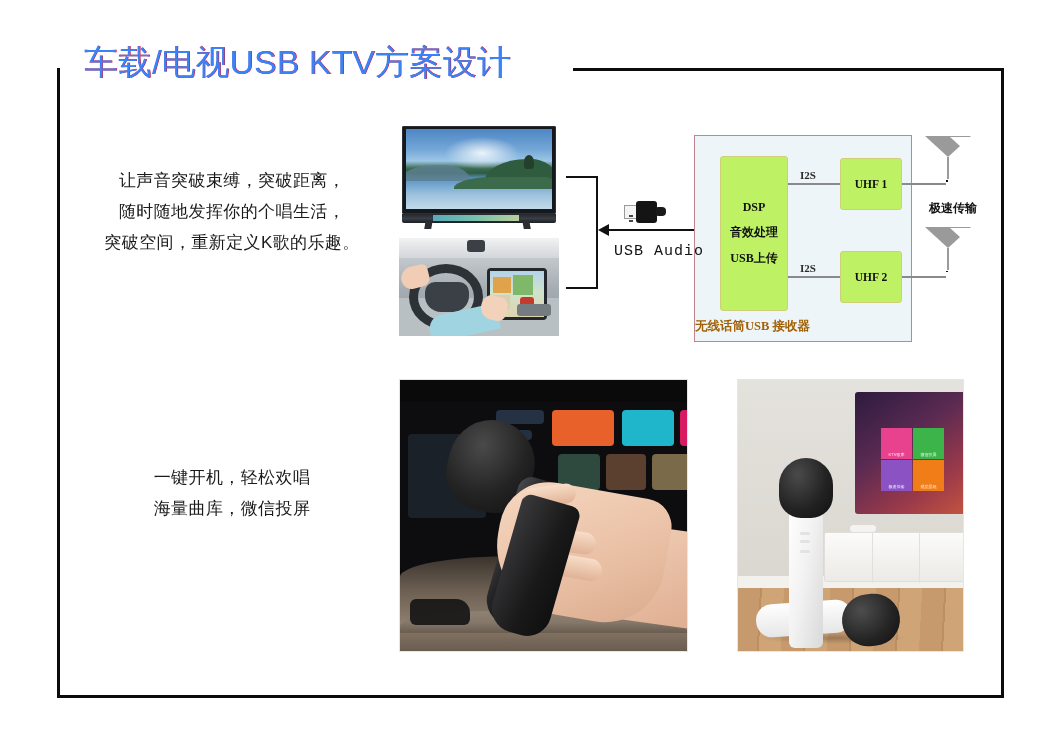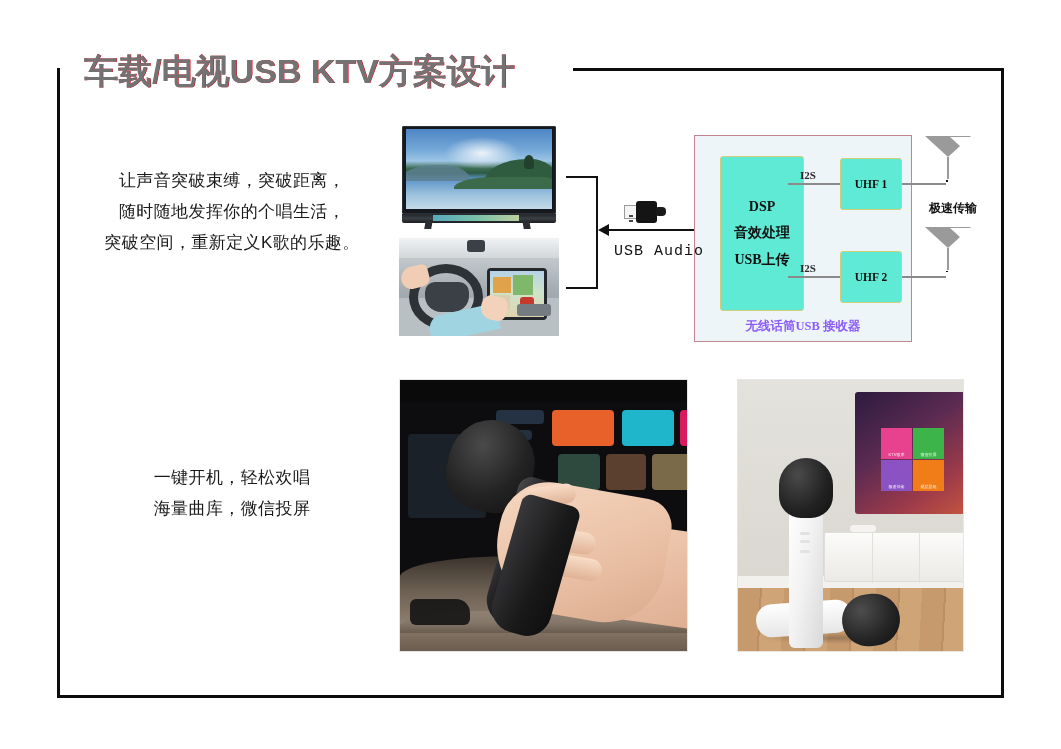--- a/index.html
+++ b/index.html
@@ -13,24 +13,24 @@
     width: 1061px;
     height: 749px;
     background: #ffffff;
     overflow: hidden;
   }
 
   
   #title {
     position: absolute;
     left: 84px;
-    top: 49px;
+    top: 40px;
     font-size: 34px;
-    font-weight: bold;
-    color: #737373;
+    font-weight: normal;
+    color: #3b82f6;
     letter-spacing: 0px;
     white-space: nowrap;
     line-height: 44px;
     z-index: 6;
     text-shadow: 0.5px 0 0 #e3001b;
   }
 
   
   .frame-line { position: absolute; background: #0c0c0c; z-index: 2; }
   #frame-top    { left: 573px; top: 68px;  width: 431px; height: 3px; }
@@ -185,39 +185,39 @@
     border-top:6px solid transparent; border-bottom:6px solid transparent;
     border-right:11px solid #111;
   }
 
   
   #diagram {
     position:absolute; left:694px; top:135px; width:218px; height:207px;
     background:#eef5f8; border:1.5px solid #c0868f; z-index:3;
   }
   .blk {
-    position:absolute; background:#5eead4; border:1.5px solid #cfcf7a;
+    position:absolute; background:#bef264; border:1.5px solid #cfcf7a;
     border-radius:3px;
     display:flex; flex-direction:column; align-items:center; justify-content:center;
     font-family:"Liberation Serif","DejaVu Serif",serif;
     color:#111; font-weight:bold;
   }
-  #blk-dsp { left:25px; top:20px; width:84px; height:155px; gap:9px; font-size:14px; }
+  #blk-dsp { left:25px; top:20px; width:68px; height:155px; gap:9px; font-size:12px; }
   #blk-uhf1 { left:145px; top:22px; width:62px; height:52px; font-size:11.5px; }
   #blk-uhf2 { left:145px; top:115px; width:62px; height:52px; font-size:11.5px; }
   .wire { position:absolute; background:#8a8a8a; height:1.5px; z-index:4; }
   .wire-v { position:absolute; background:#8a8a8a; width:1.5px; z-index:4; }
   .i2s-label {
     position:absolute; font-family:"Liberation Serif","DejaVu Serif",serif;
     font-size:11px; font-weight:bold; color:#2b2b2b; z-index:5;
   }
   #diagram-caption {
     position:absolute; left:0; bottom:6px; width:100%;
-    text-align:center; font-family:"Liberation Serif","DejaVu Serif",serif;
-    font-size:12.5px; font-weight:bold; color:#8b5cf6;
+    font-family:"Liberation Serif","DejaVu Serif",serif;
+    font-size:12.5px; font-weight:bold; color:#a16207;
   }
 
   
   .antenna { position:absolute; z-index:4; }
   .ant-tri {
     position:absolute; left:0; top:0; width:0; height:0;
     border-left:23px solid transparent; border-right:23px solid transparent;
     border-top:21px solid #9a9a9a;
   }
   .ant-tri-inner {

